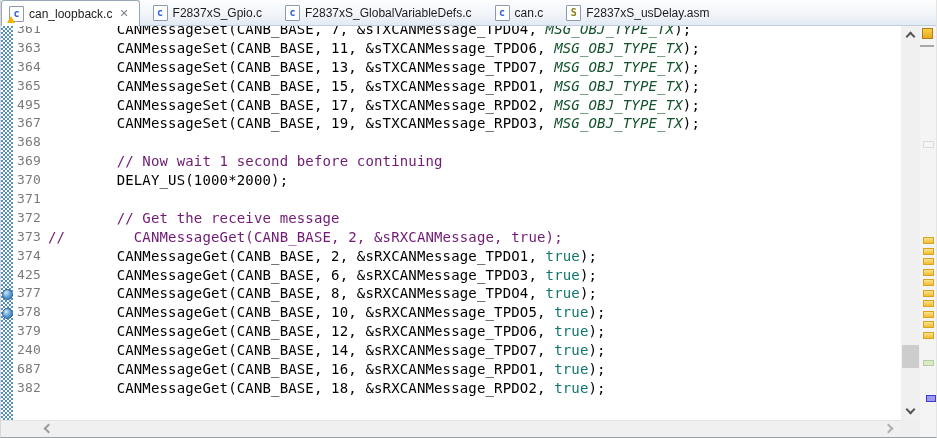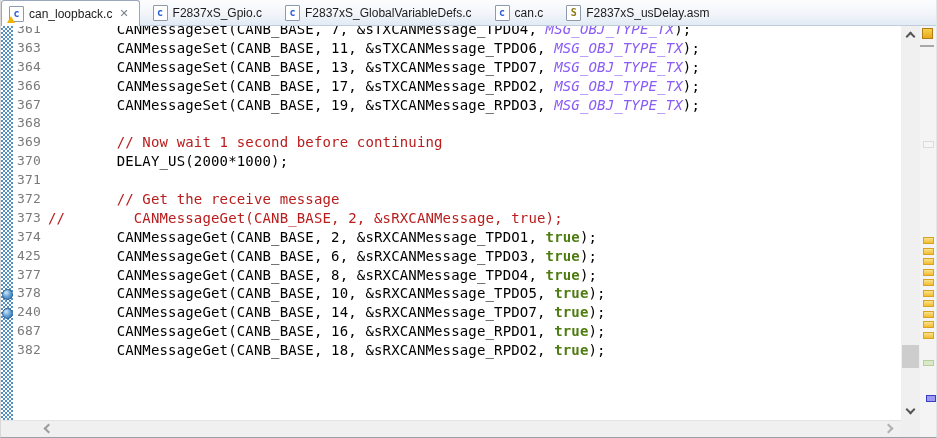--- a/index.html
+++ b/index.html
@@ -64,23 +64,23 @@
     font-size:14px; letter-spacing:0.15px;
   }
   .lines-inner { margin-top:-6px; }
   .line { display:flex; height:18.9px; line-height:18.9px; }
   .num  {
     width:35px; flex:0 0 35px; text-align:right; padding-right:7px;
     color:#7a7a7a; font-size:13px;
   }
   .txt  { flex:1; white-space:pre; color:#000; }
   .line.hl .txt { background:#d8e6c3; }
-  .tok-comment { color:#b91c1c; }
-  .tok-macro   { color:#8b5cf6; font-style:italic; }
-  .tok-keyword { color:#4d7c0f; font-weight:bold; }
+  .tok-comment { color:#701a75; }
+  .tok-macro   { color:#14532d; font-style:italic; }
+  .tok-keyword { color:#0f766e; font-weight:normal; }
   
   .vscroll {
     position:absolute; left:900px; top:0; width:19px; height:394px; background:#f0f0f0;
   }
   .vthumb { position:absolute; left:1px; width:17px; background:#cdcdcd; }
   .chev { position:absolute; width:7px; height:7px; border-style:solid; border-color:#555; border-width:0; }
   .chev.up    { left:6px; top:7px;    border-top-width:2px; border-left-width:2px;  transform:rotate(45deg); }
   .chev.down  { left:6px; bottom:7px; border-bottom-width:2px; border-right-width:2px; transform:rotate(45deg); }
   .chev.left  { border-color:#9c9c9c; left:44px; top:399px;  border-bottom-width:2px; border-left-width:2px; transform:rotate(45deg); }
   .chev.right { border-color:#b0b0b0; left:884px; top:399px; border-top-width:2px; border-right-width:2px; transform:rotate(45deg); }
@@ -138,38 +138,42 @@
           </div>
           <div class="line">
             <div class="num">363</div>
             <div class="txt"><span>        CANMessageSet(CANB_BASE, 11, &amp;sTXCANMessage_TPDO6, </span><span class="tok-macro">MSG_OBJ_TYPE_TX</span><span>);</span></div>
           </div>
           <div class="line">
             <div class="num">364</div>
             <div class="txt"><span>        CANMessageSet(CANB_BASE, 13, &amp;sTXCANMessage_TPDO7, </span><span class="tok-macro">MSG_OBJ_TYPE_TX</span><span>);</span></div>
           </div>
           <div class="line">
-            <div class="num">366</div>
+            <div class="num">365</div>
+            <div class="txt"><span>        CANMessageSet(CANB_BASE, 15, &amp;sTXCANMessage_RPDO1, </span><span class="tok-macro">MSG_OBJ_TYPE_TX</span><span>);</span></div>
+          </div>
+          <div class="line">
+            <div class="num">495</div>
             <div class="txt"><span>        CANMessageSet(CANB_BASE, 17, &amp;sTXCANMessage_RPDO2, </span><span class="tok-macro">MSG_OBJ_TYPE_TX</span><span>);</span></div>
           </div>
           <div class="line">
             <div class="num">367</div>
             <div class="txt"><span>        CANMessageSet(CANB_BASE, 19, &amp;sTXCANMessage_RPDO3, </span><span class="tok-macro">MSG_OBJ_TYPE_TX</span><span>);</span></div>
           </div>
           <div class="line">
             <div class="num">368</div>
             <div class="txt"></div>
           </div>
           <div class="line">
             <div class="num">369</div>
             <div class="txt"><span class="tok-comment">        // Now wait 1 second before continuing</span></div>
           </div>
           <div class="line">
             <div class="num">370</div>
-            <div class="txt"><span>        DELAY_US(2000*1000);</span></div>
+            <div class="txt"><span>        DELAY_US(1000*2000);</span></div>
           </div>
           <div class="line">
             <div class="num">371</div>
             <div class="txt"></div>
           </div>
           <div class="line">
             <div class="num">372</div>
             <div class="txt"><span class="tok-comment">        // Get the receive message</span></div>
           </div>
           <div class="line">
@@ -184,20 +188,24 @@
             <div class="num">425</div>
             <div class="txt"><span>        CANMessageGet(CANB_BASE, 6, &amp;sRXCANMessage_TPDO3, </span><span class="tok-keyword">true</span><span>);</span></div>
           </div>
           <div class="line">
             <div class="num">377</div>
             <div class="txt"><span>        CANMessageGet(CANB_BASE, 8, &amp;sRXCANMessage_TPDO4, </span><span class="tok-keyword">true</span><span>);</span></div>
           </div>
           <div class="line">
             <div class="num">378</div>
             <div class="txt"><span>        CANMessageGet(CANB_BASE, 10, &amp;sRXCANMessage_TPDO5, </span><span class="tok-keyword">true</span><span>);</span></div>
+          </div>
+          <div class="line">
+            <div class="num">379</div>
+            <div class="txt"><span>        CANMessageGet(CANB_BASE, 12, &amp;sRXCANMessage_TPDO6, </span><span class="tok-keyword">true</span><span>);</span></div>
           </div>
           <div class="line">
             <div class="num">240</div>
             <div class="txt"><span>        CANMessageGet(CANB_BASE, 14, &amp;sRXCANMessage_TPDO7, </span><span class="tok-keyword">true</span><span>);</span></div>
           </div>
           <div class="line">
             <div class="num">687</div>
             <div class="txt"><span>        CANMessageGet(CANB_BASE, 16, &amp;sRXCANMessage_RPDO1, </span><span class="tok-keyword">true</span><span>);</span></div>
           </div>
           <div class="line">

